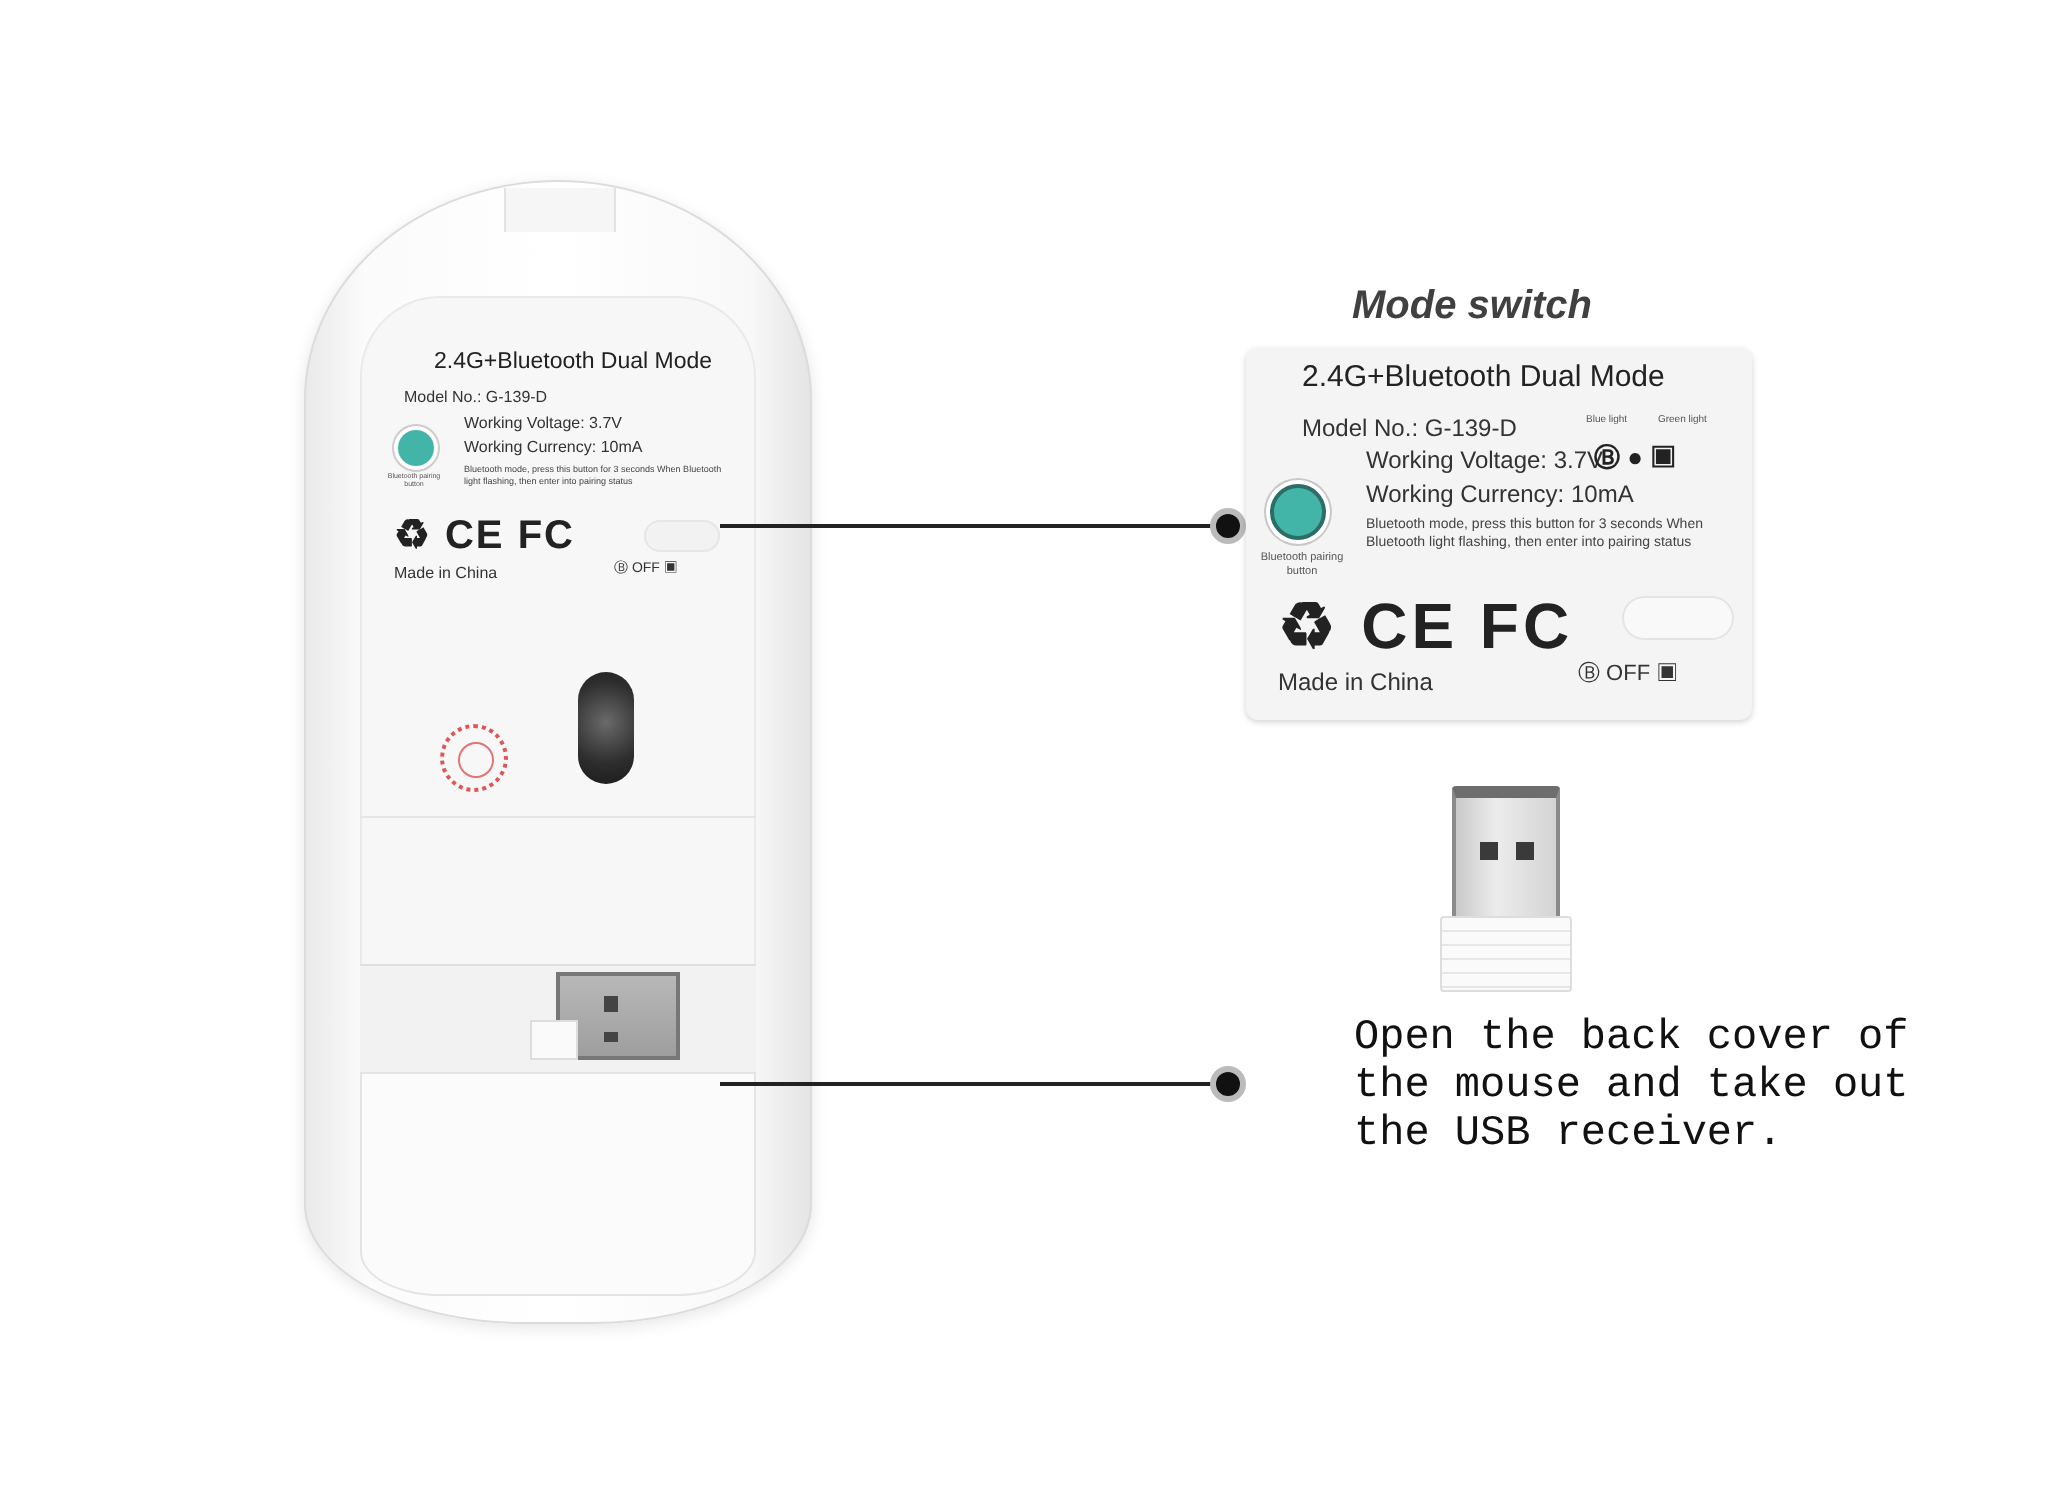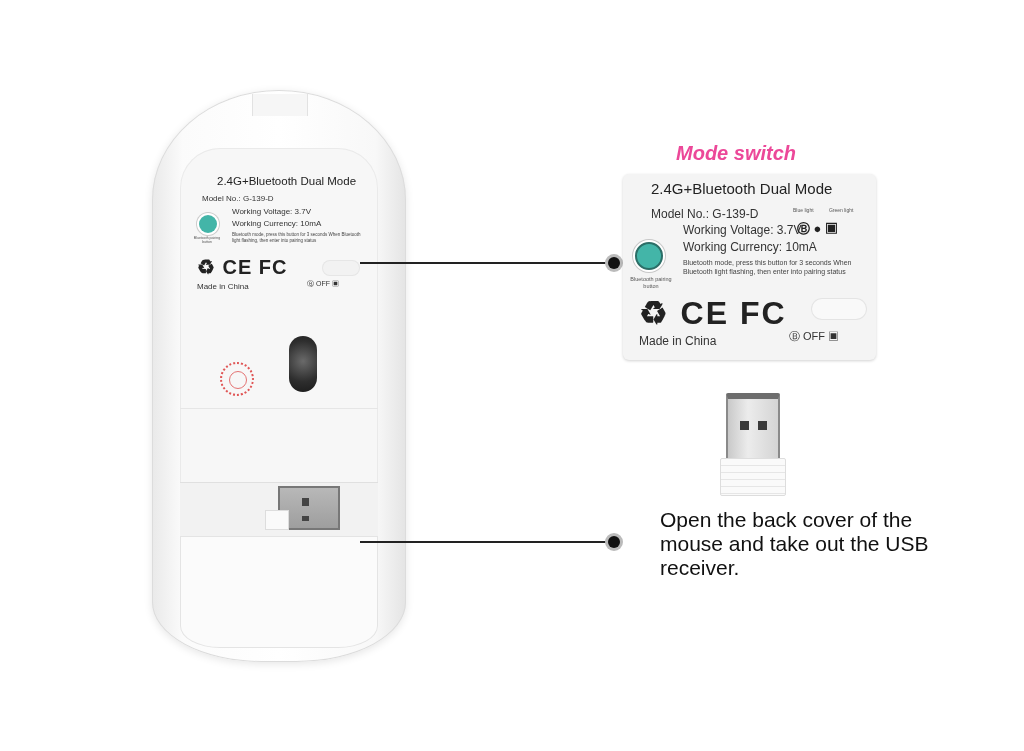--- a/index.html
+++ b/index.html
@@ -36,21 +36,21 @@
   .usb-in::before { content:""; position:absolute; left:22px; top:10px; width:7px; height:8px; background:#444; }
   .usb-in::after { content:""; position:absolute; left:22px; top:28px; width:7px; height:5px; background:#444; }
   .usb-tab { position:absolute; left:113px; top:420px; width:22px; height:18px; background:#fafafa; border:1px solid #ddd; }
   .cover { position:absolute; left:28px; top:446px; width:198px; height:112px; background:#fbfbfb; border-radius:0 0 40px 40px / 0 0 22px 22px; box-shadow:inset 0 0 0 1px #e4e4e4; }
 
   
   .connector { position:absolute; height:2px; background:#222; }
   .connector-dot { position:absolute; width:12px; height:12px; border-radius:50%; background:#111; box-shadow:0 0 0 3px #bbb; }
 
   
-  .mode-title { position:absolute; left:676px; top:142px; font-size:20px; font-weight:bold; font-style:italic; color:#ec4899; white-space:nowrap; }
+  .mode-title { position:absolute; left:676px; top:142px; font-size:20px; font-weight:bold; font-style:italic; color:#404040; white-space:nowrap; }
   .label-big { position:absolute; left:623px; top:174px; width:253px; height:186px; background:#f4f4f4; border-radius:6px; box-shadow:0 1px 3px rgba(0,0,0,0.18); }
   .lb-title { position:absolute; left:28px; top:6px; font-size:15px; color:#222; white-space:nowrap; }
   .lb-model { position:absolute; left:28px; top:33px; font-size:12px; color:#333; white-space:nowrap; }
   .lb-volt { position:absolute; left:60px; top:49px; font-size:12px; color:#333; white-space:nowrap; }
   .lb-curr { position:absolute; left:60px; top:66px; font-size:12px; color:#333; white-space:nowrap; }
   .lb-note { position:absolute; left:60px; top:84px; font-size:7px; line-height:9px; color:#444; width:180px; }
   .lb-btn { position:absolute; left:12px; top:68px; width:28px; height:28px; border-radius:50%; background:#43b5a8; box-shadow:0 0 0 2px #fff, 0 0 0 3px #c8c8c8; border:2px solid #2c6e67; box-sizing:border-box; }
   .lb-btn-label { position:absolute; left:2px; top:102px; font-size:5.5px; color:#555; width:52px; text-align:center; line-height:7px; }
   .lb-lights { position:absolute; left:170px; top:33px; font-size:5px; color:#555; white-space:nowrap; }
   .lb-lights span { margin-right:14px; }
@@ -60,21 +60,21 @@
   .lb-made { position:absolute; left:16px; top:160px; font-size:12px; color:#333; }
   .lb-off { position:absolute; left:166px; top:155px; font-size:11px; color:#333; white-space:nowrap; }
 
   
   .receiver { position:absolute; left:716px; top:393px; width:75px; height:105px; }
   .rcv-plug { position:absolute; left:10px; top:0; width:54px; height:70px; background:linear-gradient(90deg,#c9c9c9,#ececec 40%,#d4d4d4); border:2px solid #8a8a8a; border-top:6px solid #6d6d6d; box-sizing:border-box; border-radius:2px 2px 0 0; }
   .rcv-plug .hole1, .rcv-plug .hole2 { position:absolute; top:22px; width:9px; height:9px; background:#3a3a3a; }
   .rcv-plug .hole1 { left:12px; } .rcv-plug .hole2 { left:30px; }
   .rcv-body { position:absolute; left:4px; top:65px; width:66px; height:38px; background:repeating-linear-gradient(#fafafa 0 6px,#e6e6e6 6px 7px); border:1px solid #ddd; box-sizing:border-box; border-radius:2px; }
 
-  .instruction { position:absolute; left:660px; top:508px; font-size:21px; line-height:24px; color:#111; width:300px; }
+  .instruction { position:absolute; left:677px; top:508px; font-size:21px; line-height:24px; color:#111; width:300px;font-family:Liberation Mono, monospace; }
 </style>
 </head>
 <body>
 
 <div class="mouse">
   <div class="mouse-top-notch"></div>
   <div class="mouse-inner"></div>
 
   <div class="label-small">
     <div class="ls-title">2.4G+Bluetooth Dual Mode</div>

